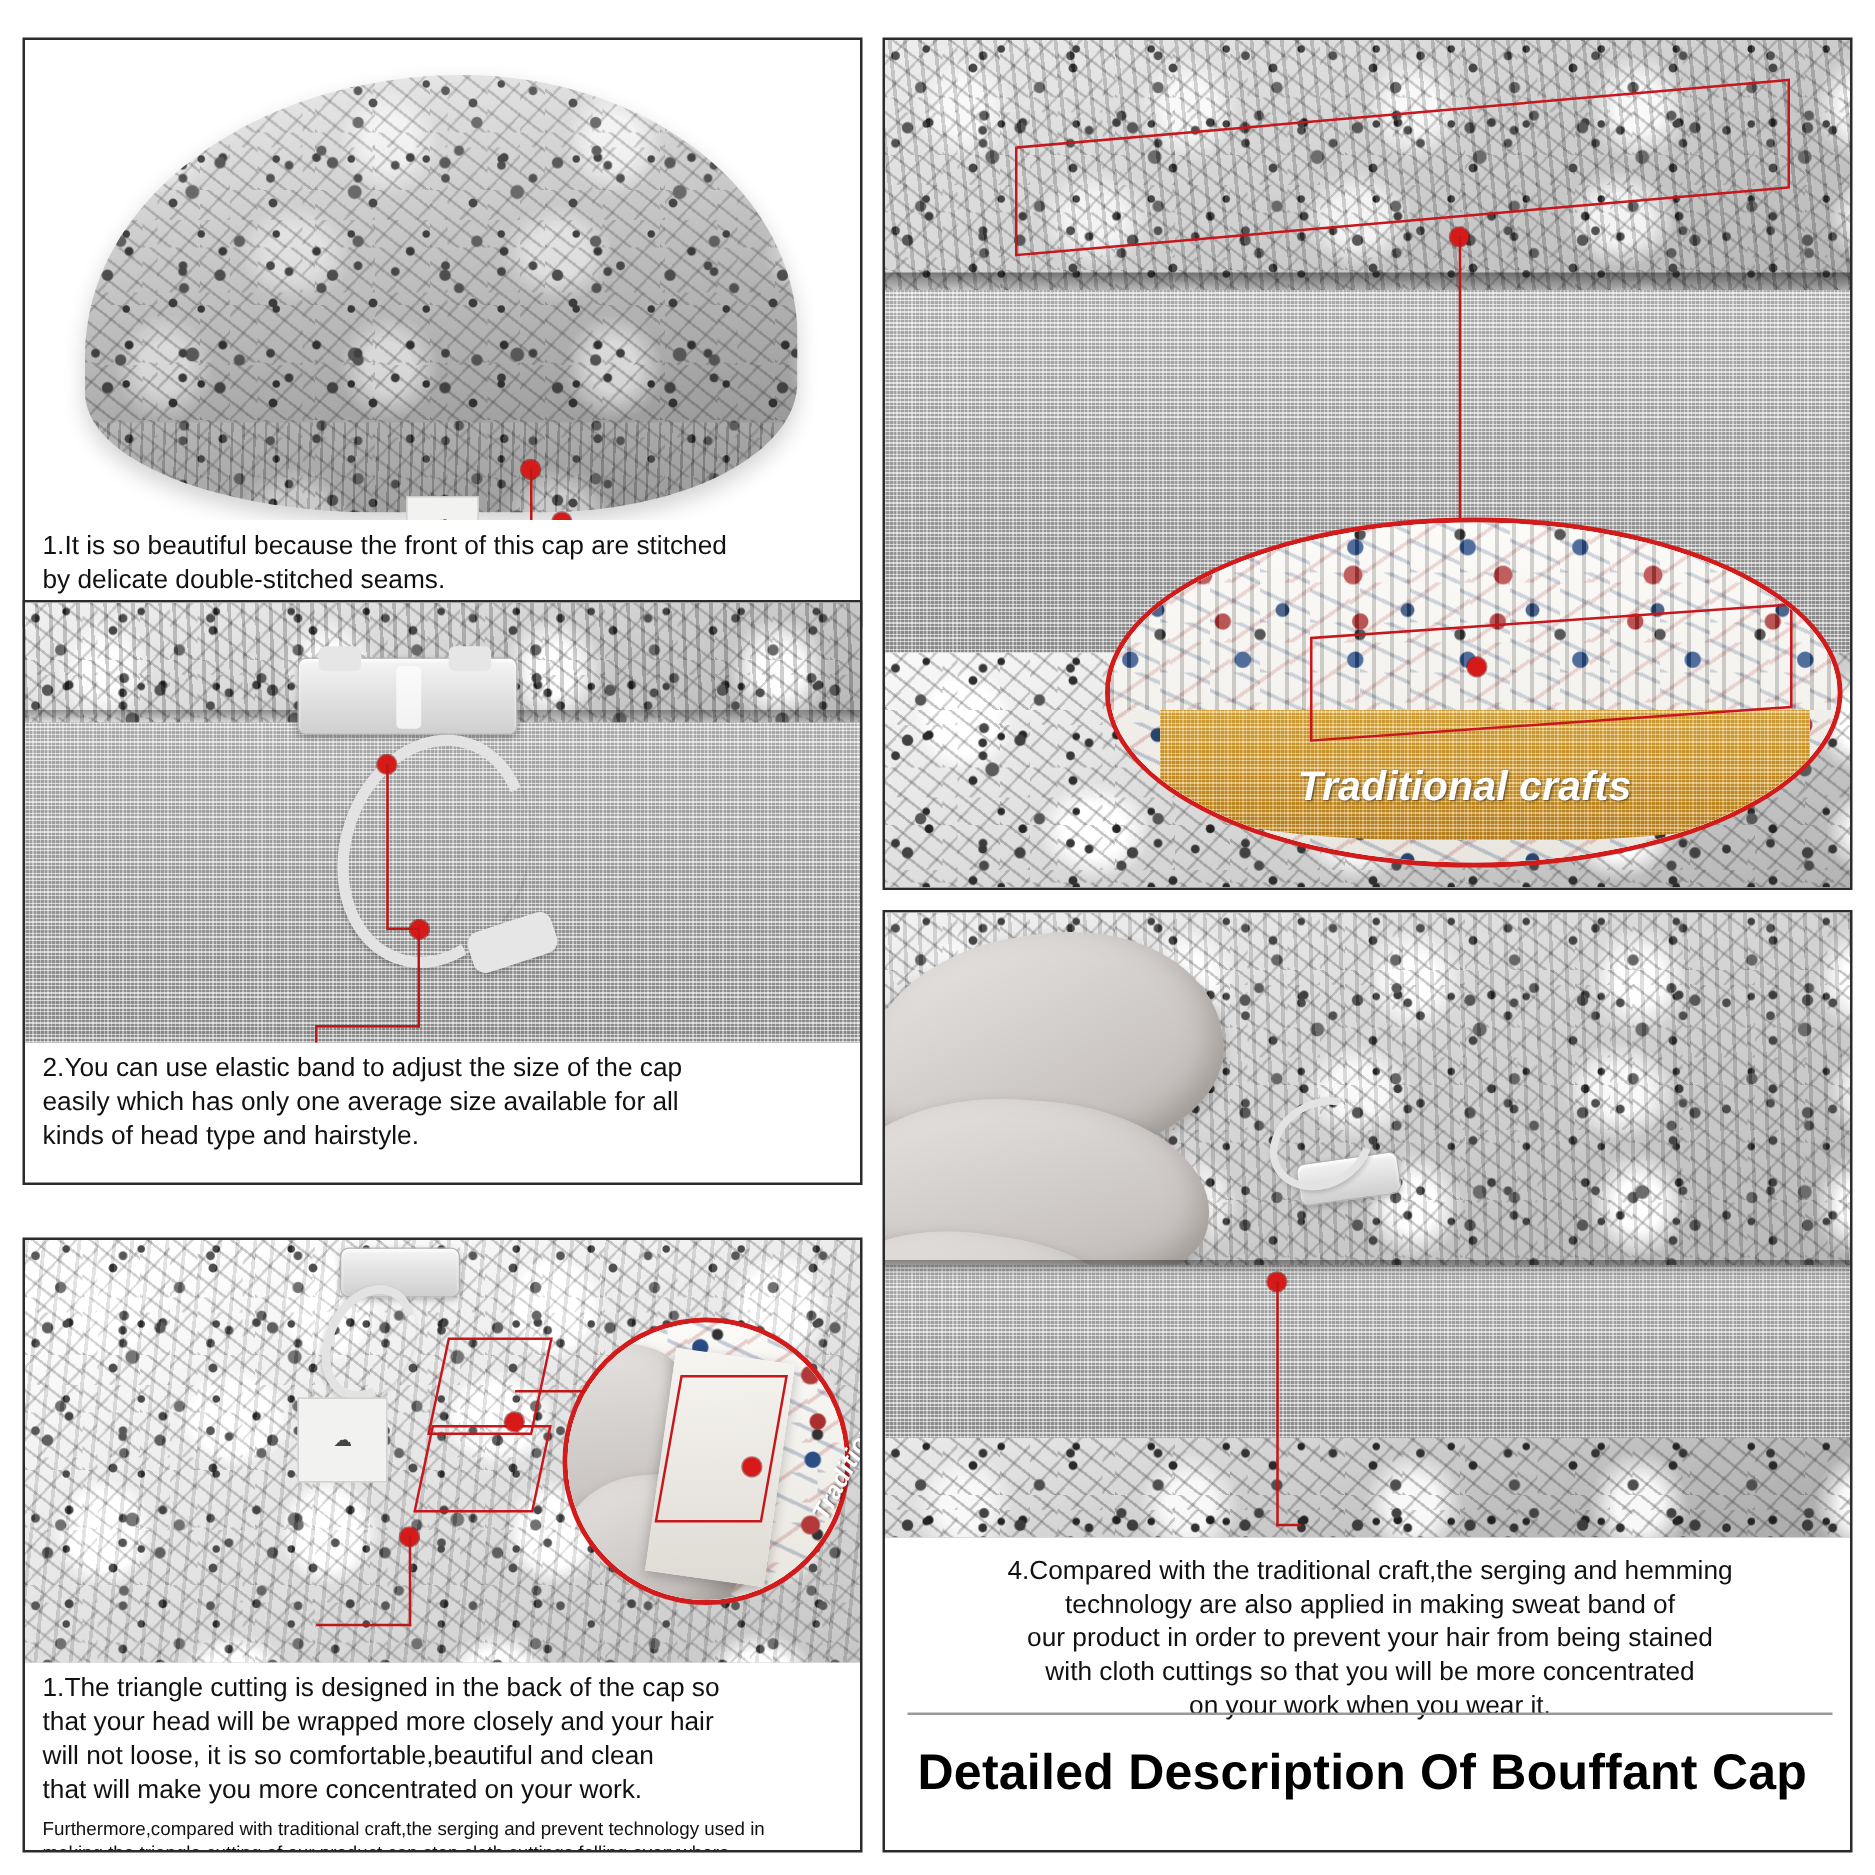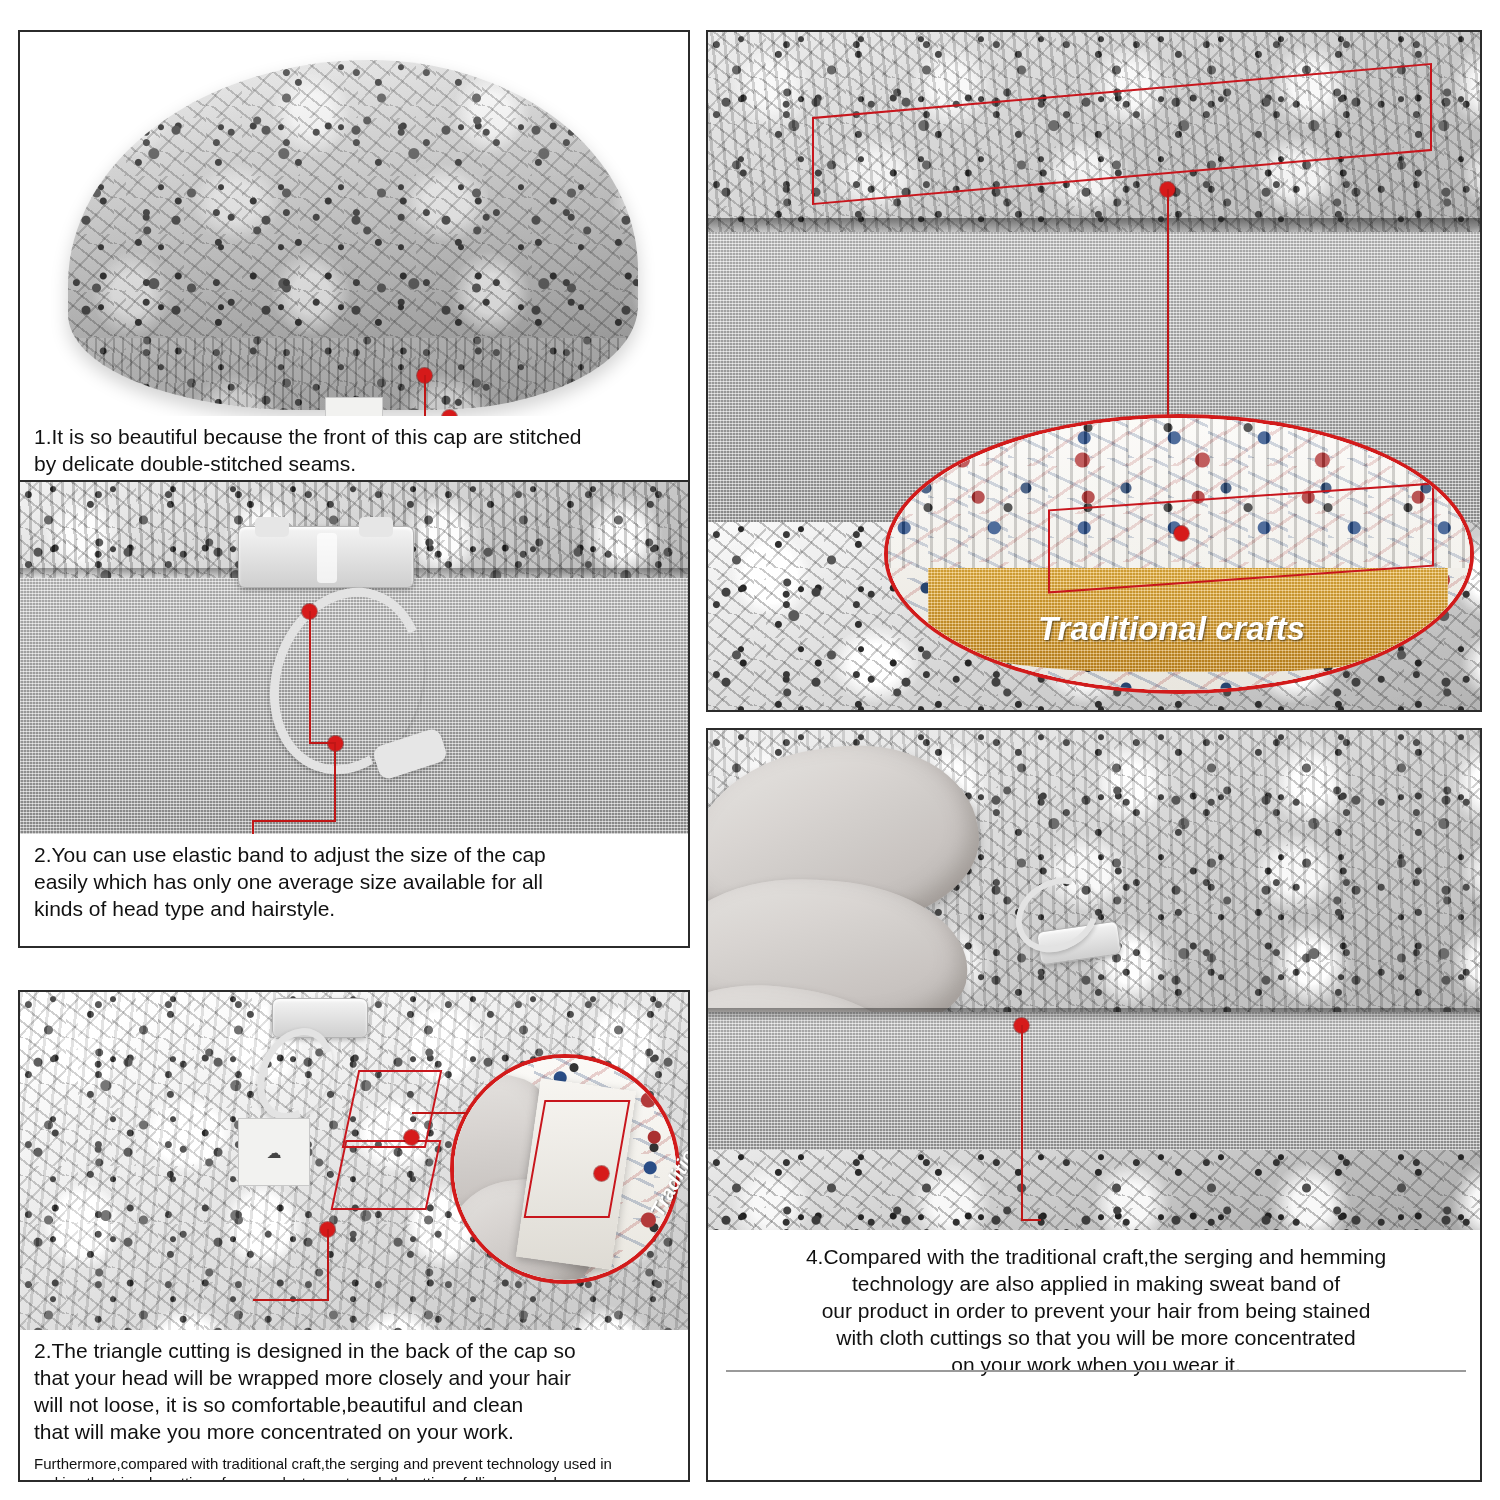--- a/index.html
+++ b/index.html
@@ -288,21 +288,21 @@
         <div style="position:absolute; left:74px; top:26px; width:96px; height:180px;
                     background:linear-gradient(170deg,#f7f5f1,#dedbd4);
                     box-shadow:0 3px 10px rgba(0,0,0,.25);
                     transform:rotate(8deg);"></div>
         <div class="rbox" style="left:80px; top:42px; width:86px; height:118px; transform:skewX(-10deg);"></div>
         <div class="dot" style="left:140px; top:108px;"></div>
       </div>
       <div class="rline" style="left:392px; top:120px; width:56px; height:2px;"></div>
       <div class="tc-label vrot" style="left:636px; top:212px; font-size:20px;">Traditional crafts</div>
     </div>
-    <div class="caption">2.The triangle cutting is designed in the back of the cap so
+    <div class="caption">1.The triangle cutting is designed in the back of the cap so
     that your head will be wrapped more closely and your hair
     will not loose, it is so comfortable,beautiful and clean
     that will make you more concentrated on your work.</div>
     <div class="caption small">Furthermore,compared with traditional craft,the serging and prevent technology used in
 making the triangle cutting  of our product can stop cloth cuttings falling everywhere</div>
   </div>
 
   <div class="panel" style="left:706px; top:30px; width:776px; height:682px;">
     <div class="photo" style="height:100%;">
 
@@ -366,15 +366,16 @@
       <div class="rline" style="left:313px; top:295px; width:2px; height:196px;"></div>
       <div class="rline" style="left:313px; top:489px; width:20px; height:2px;"></div>
     </div>
     <div class="caption" style="padding-top:14px;text-align:center;">4.Compared with the traditional craft,the serging and hemming
     technology are also applied in making sweat band of
     our product in order to prevent your hair from being stained
     with cloth cuttings so that you will be more concentrated
     on your work when you wear it.</div>
 
     <div class="divider" style="left:18px; top:640px; width:740px;"></div>
+    <div class="title-big" style="left:26px; top:666px;">Detailed Description Of Bouffant Cap</div>
   </div>
 
 </div>
 
 </body></html>

